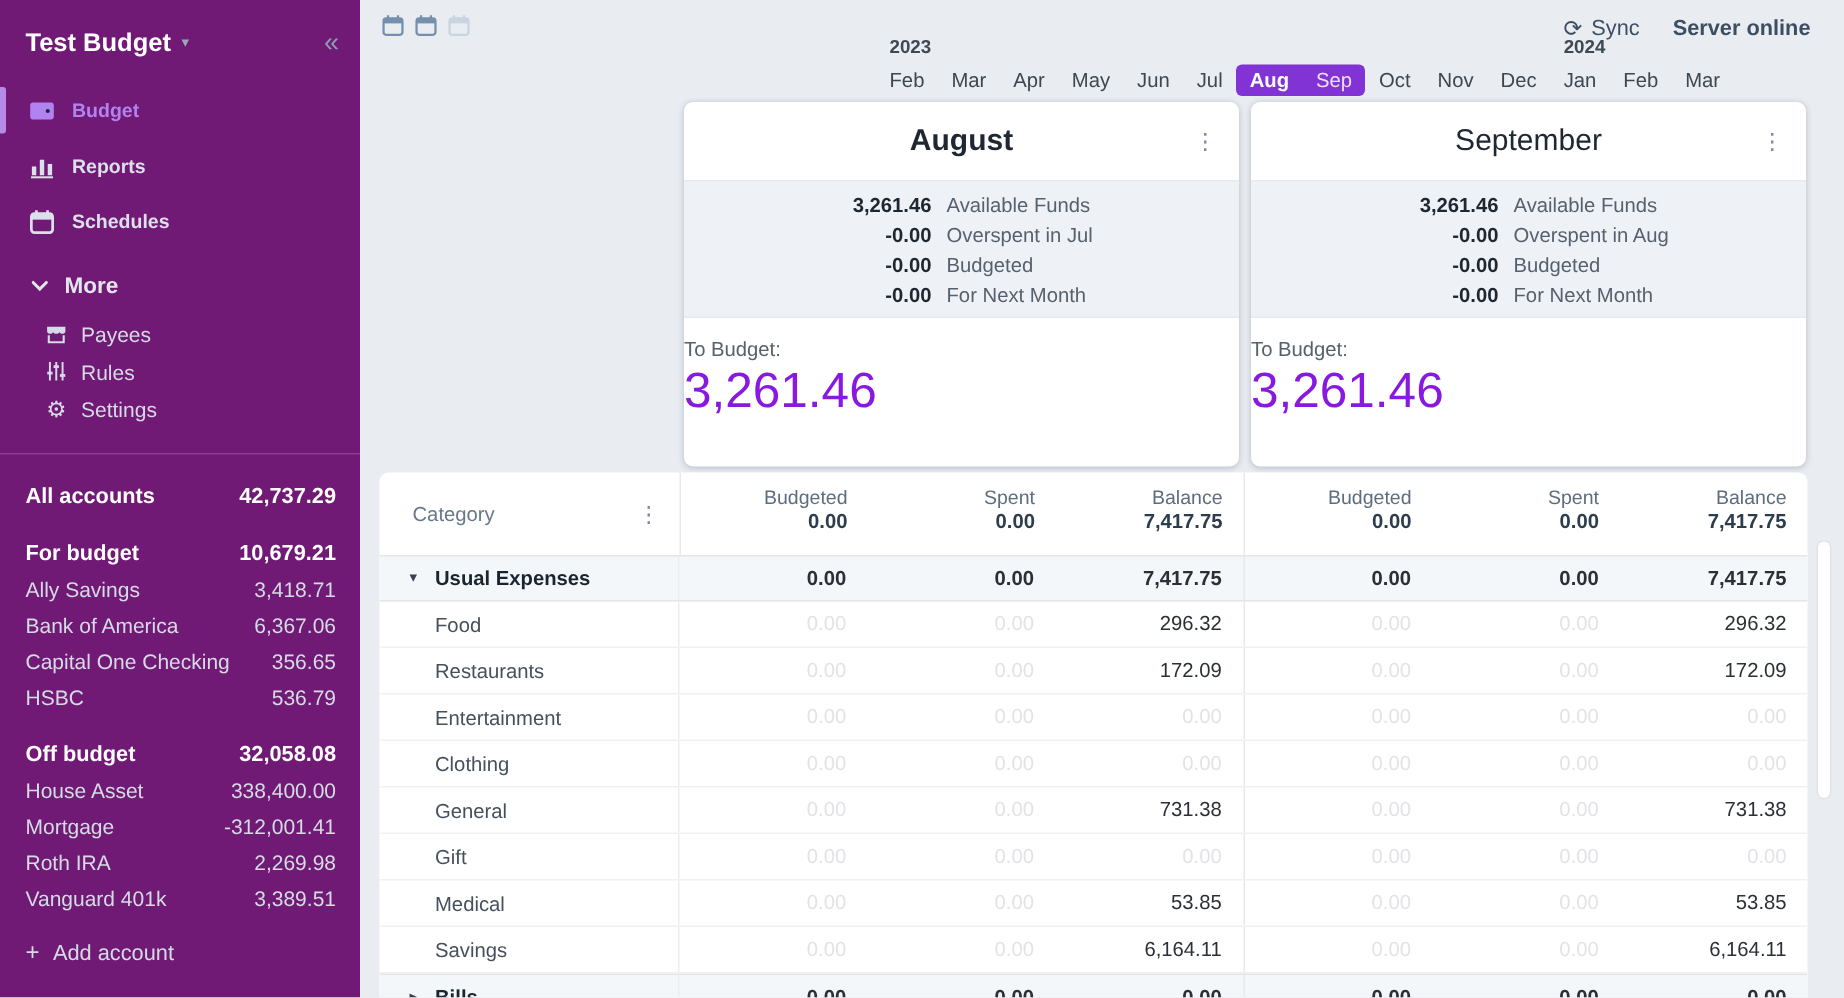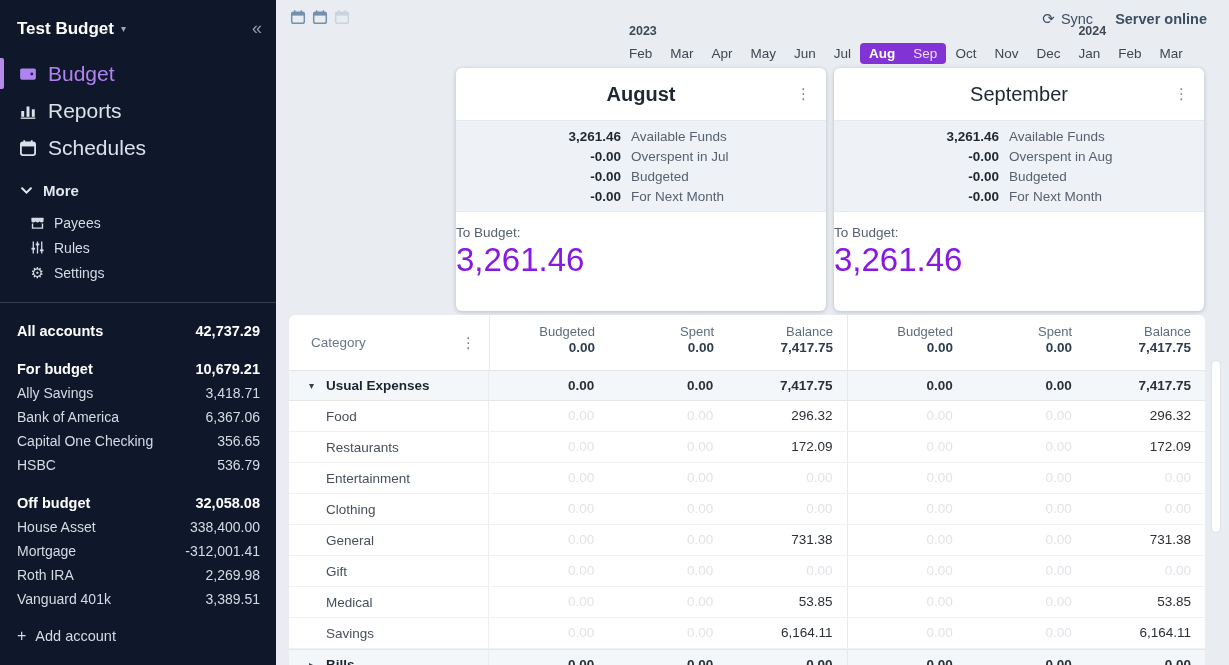--- a/index.html
+++ b/index.html
@@ -2,27 +2,27 @@
 <html><head>
 <meta charset="utf-8">
 <style>
   * { box-sizing: border-box; margin: 0; padding: 0; }
   html,body { width:1229px; height:665px; overflow:hidden; }
   body {
     font-family: "Liberation Sans", "DejaVu Sans", sans-serif;
     display:flex; background:#e9edf2; position:relative; color:#2b3240;
   }
   
-  .sidebar { width:276px; height:665px; background:#0f172a; color:#d5dbe4; flex-shrink:0; overflow:hidden; }
+  .sidebar { width:240px; height:665px; background:#701a75; color:#d5dbe4; flex-shrink:0; overflow:hidden; }
   .sb-head { display:flex; align-items:center; justify-content:space-between; padding:18px 14px 0 17px; }
   .sb-title { display:flex; align-items:center; gap:7px; font-size:17px; font-weight:700; color:#fff; cursor:pointer; }
   .sb-title .caret { font-size:10px; color:#9aa7bb; }
   .collapse { font-size:18px; color:#8d9cb2; cursor:pointer; }
   nav { margin-top:16px; }
-  .nav-item { position:relative; display:flex; align-items:center; gap:11px; height:37px; padding-left:19px; font-size:21px; font-weight:400; color:#dbe1ea; cursor:pointer; }
+  .nav-item { position:relative; display:flex; align-items:center; gap:11px; height:37px; padding-left:19px; font-size:13px; font-weight:700; color:#dbe1ea; cursor:pointer; }
   .nav-item .bar { position:absolute; left:0; top:3px; bottom:3px; width:4px; border-radius:0 2px 2px 0; background:transparent; }
   .nav-item.active { color:#b183f0; }
   .nav-item.active .bar { background:#b58ae8; }
   .nicon { width:18px; height:18px; display:inline-flex; align-items:center; justify-content:center; flex-shrink:0; }
   .nav-more { display:flex; align-items:center; gap:11px; height:32px; padding-left:21px; margin-top:8px; font-size:15px; font-weight:700; color:#e2e7ee; cursor:pointer; }
   .sub { margin-top:4px; }
   .sub-item { display:flex; align-items:center; gap:9px; height:25px; padding-left:30px; font-size:14px; color:#d5dbe4; cursor:pointer;text-align:center; }
   .sub-item .nicon { width:15px; height:15px; font-size:14px; }
   .divider { border-top:1px solid rgba(255,255,255,.17); margin-top:17px; }
   .acct-row { display:flex; justify-content:space-between; align-items:center; padding:0 16px 0 17px; height:24px; font-size:14px; color:#d5dbe4; cursor:pointer; }

